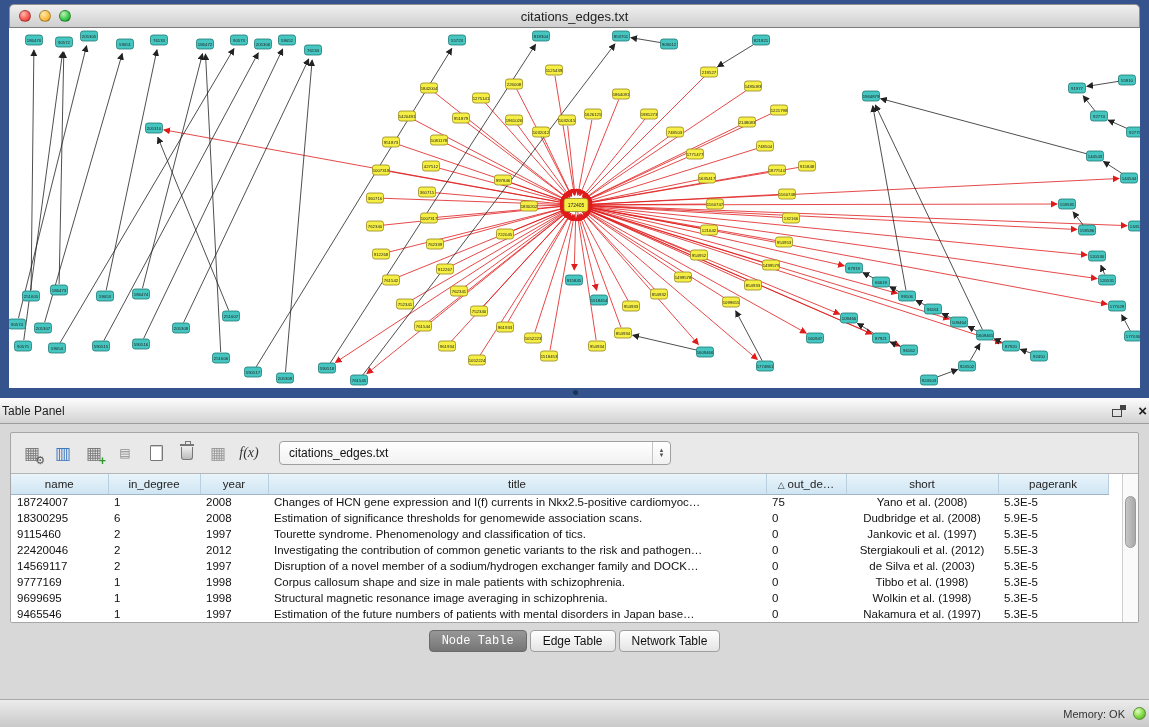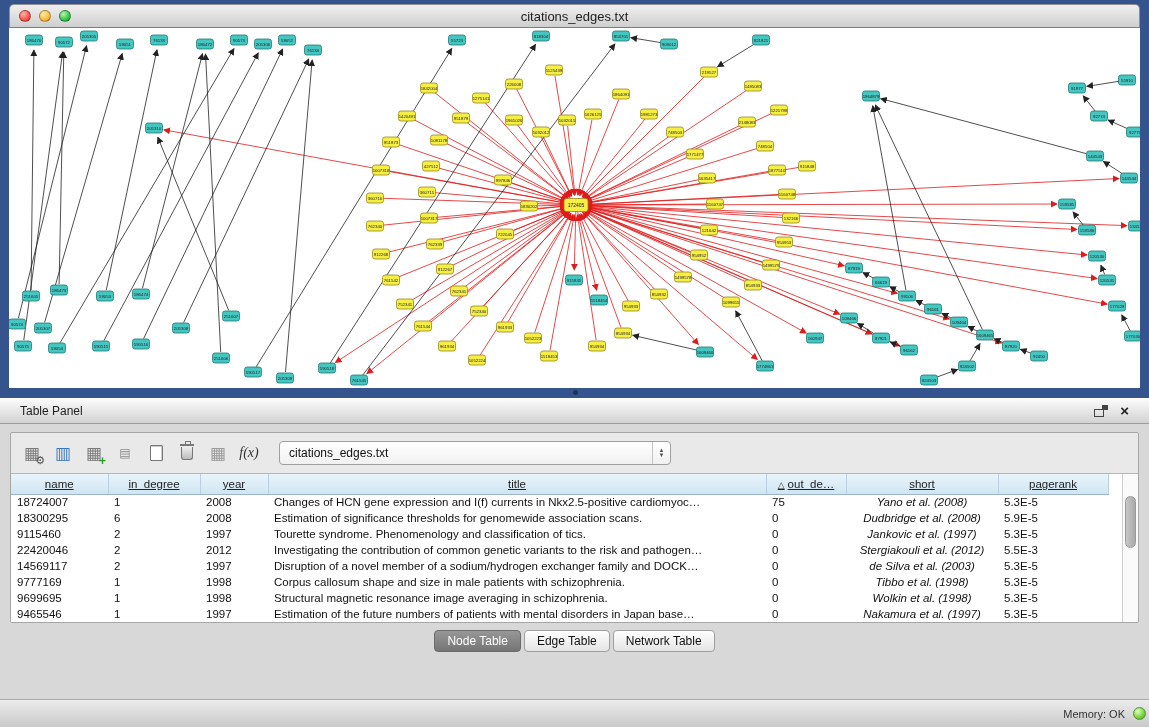--- a/index.html
+++ b/index.html
@@ -18,21 +18,21 @@
   .light.green { background:radial-gradient(circle at 35% 30%, #c4f0b4, #34c749 60%, #1f8b2d); }
   .win-title { flex:1; text-align:center; font-size:13px; color:#222; }
   .canvas-wrap { height:360px; background:#ffffff; position:relative; overflow:hidden; }
   .canvas-wrap svg { display:block; }
   .grip { position:absolute; bottom:3px; left:50%; width:5px; height:5px; margin-left:-2px;
     border-radius:50%; background:#1d3258; }
 
   
   .panel-header { height:26px; background:linear-gradient(#fbfbfb,#d2d2d2);
     border-top:1px solid #ffffff; border-bottom:1px solid #9c9c9c;
-    display:flex; align-items:center; padding:0 20px;text-align:center; }
+    display:flex; align-items:center; padding:0 2px;text-align:center; }
   .panel-title { font-size:12px; color:#222; }
   .panel-header .spacer { flex:1; }
   .float-btn { width:14px; height:12px; position:relative; margin-right:12px; cursor:default; }
   .float-btn .sq { position:absolute; left:0; bottom:0; width:10px; height:8px; border:1.5px solid #444; }
   .float-btn .sq2 { position:absolute; right:0; top:0; width:6px; height:5px; background:#444; }
   .close-btn { font-size:15px; font-weight:bold; color:#222; line-height:14px; cursor:default; }
 
   
   .panel-middle { background:#d8d8d8; padding:8px 10px 0; }
   .panel-box { border:1px solid #a6a6a6; background:#e9e9e9; border-radius:2px; }
@@ -60,35 +60,35 @@
   .combo-value { flex:1; font-size:12px; color:#111; padding-left:9px; }
   .combo-stepper { width:18px; height:100%; border-left:1px solid #c4c4c4; display:flex;
     flex-direction:column; align-items:center; justify-content:center; }
   .combo-stepper span { font-size:6px; line-height:5px; color:#555; }
 
   
   .table-area { position:relative; background:#fff; border-top:1px solid #b5b5b5; }
   table.grid { border-collapse:collapse; table-layout:fixed; width:1097px; }
   .grid th { height:20px; background:linear-gradient(#e9f4fb,#cfe5f2); border-right:1px solid #b9cfdf;
     border-bottom:1px solid #9fb6c6; font-size:11.5px; font-weight:normal; color:#222; text-align:center;
-    overflow:hidden; white-space:nowrap;text-decoration:underline; }
+    overflow:hidden; white-space:nowrap; }
   .grid td { height:16px; font-size:11.5px; color:#111; padding:0 6px; overflow:hidden;
     white-space:nowrap; text-align:left; }
-  .grid td.c-short { text-align:center;font-style:italic; }
+  .grid td.c-short { text-align:center; }
   .sort-tri { font-size:9px; margin-right:3px; color:#333; }
   .vscroll { position:absolute; top:0; right:0; bottom:0; width:16px; background:#fafafa;
     border-left:1px solid #cfcfcf; }
   .vscroll .thumb { position:absolute; top:22px; left:2px; width:11px; height:52px; border-radius:6px;
     background:linear-gradient(90deg,#c7c7c7,#a9a9a9); border:1px solid #9a9a9a; }
 
   
   .tabbar { display:flex; justify-content:center; gap:3px; margin-top:7px; }
   .tab { font-size:12px; padding:3px 12px; border-radius:4px; border:1px solid #9f9f9f;
     background:linear-gradient(#ffffff,#e4e4e4); color:#111; cursor:default; }
-  .tab.selected { background:linear-gradient(#979797,#757575); border-color:#6b6b6b; color:#fff; }
+  .tab.selected { background:linear-gradient(#979797,#757575); border-color:#6b6b6b; color:#fff;font-family:Liberation Mono, monospace; }
 
   
   .statusbar { position:absolute; left:0; right:0; bottom:0; height:28px;
     background:linear-gradient(#ececec,#c9c9c9); border-top:1px solid #aaa;
     display:flex; align-items:center; justify-content:flex-end; padding-right:3px; gap:8px; }
   .mem-label { font-size:11px; color:#333; }
   .mem-dot { width:13px; height:13px; border-radius:50%; border:1px solid #5a8c3a;
     background:radial-gradient(circle at 35% 30%, #e2ffc2, #7ed83f 55%, #3f9a28); }
 </style>
 </head>

